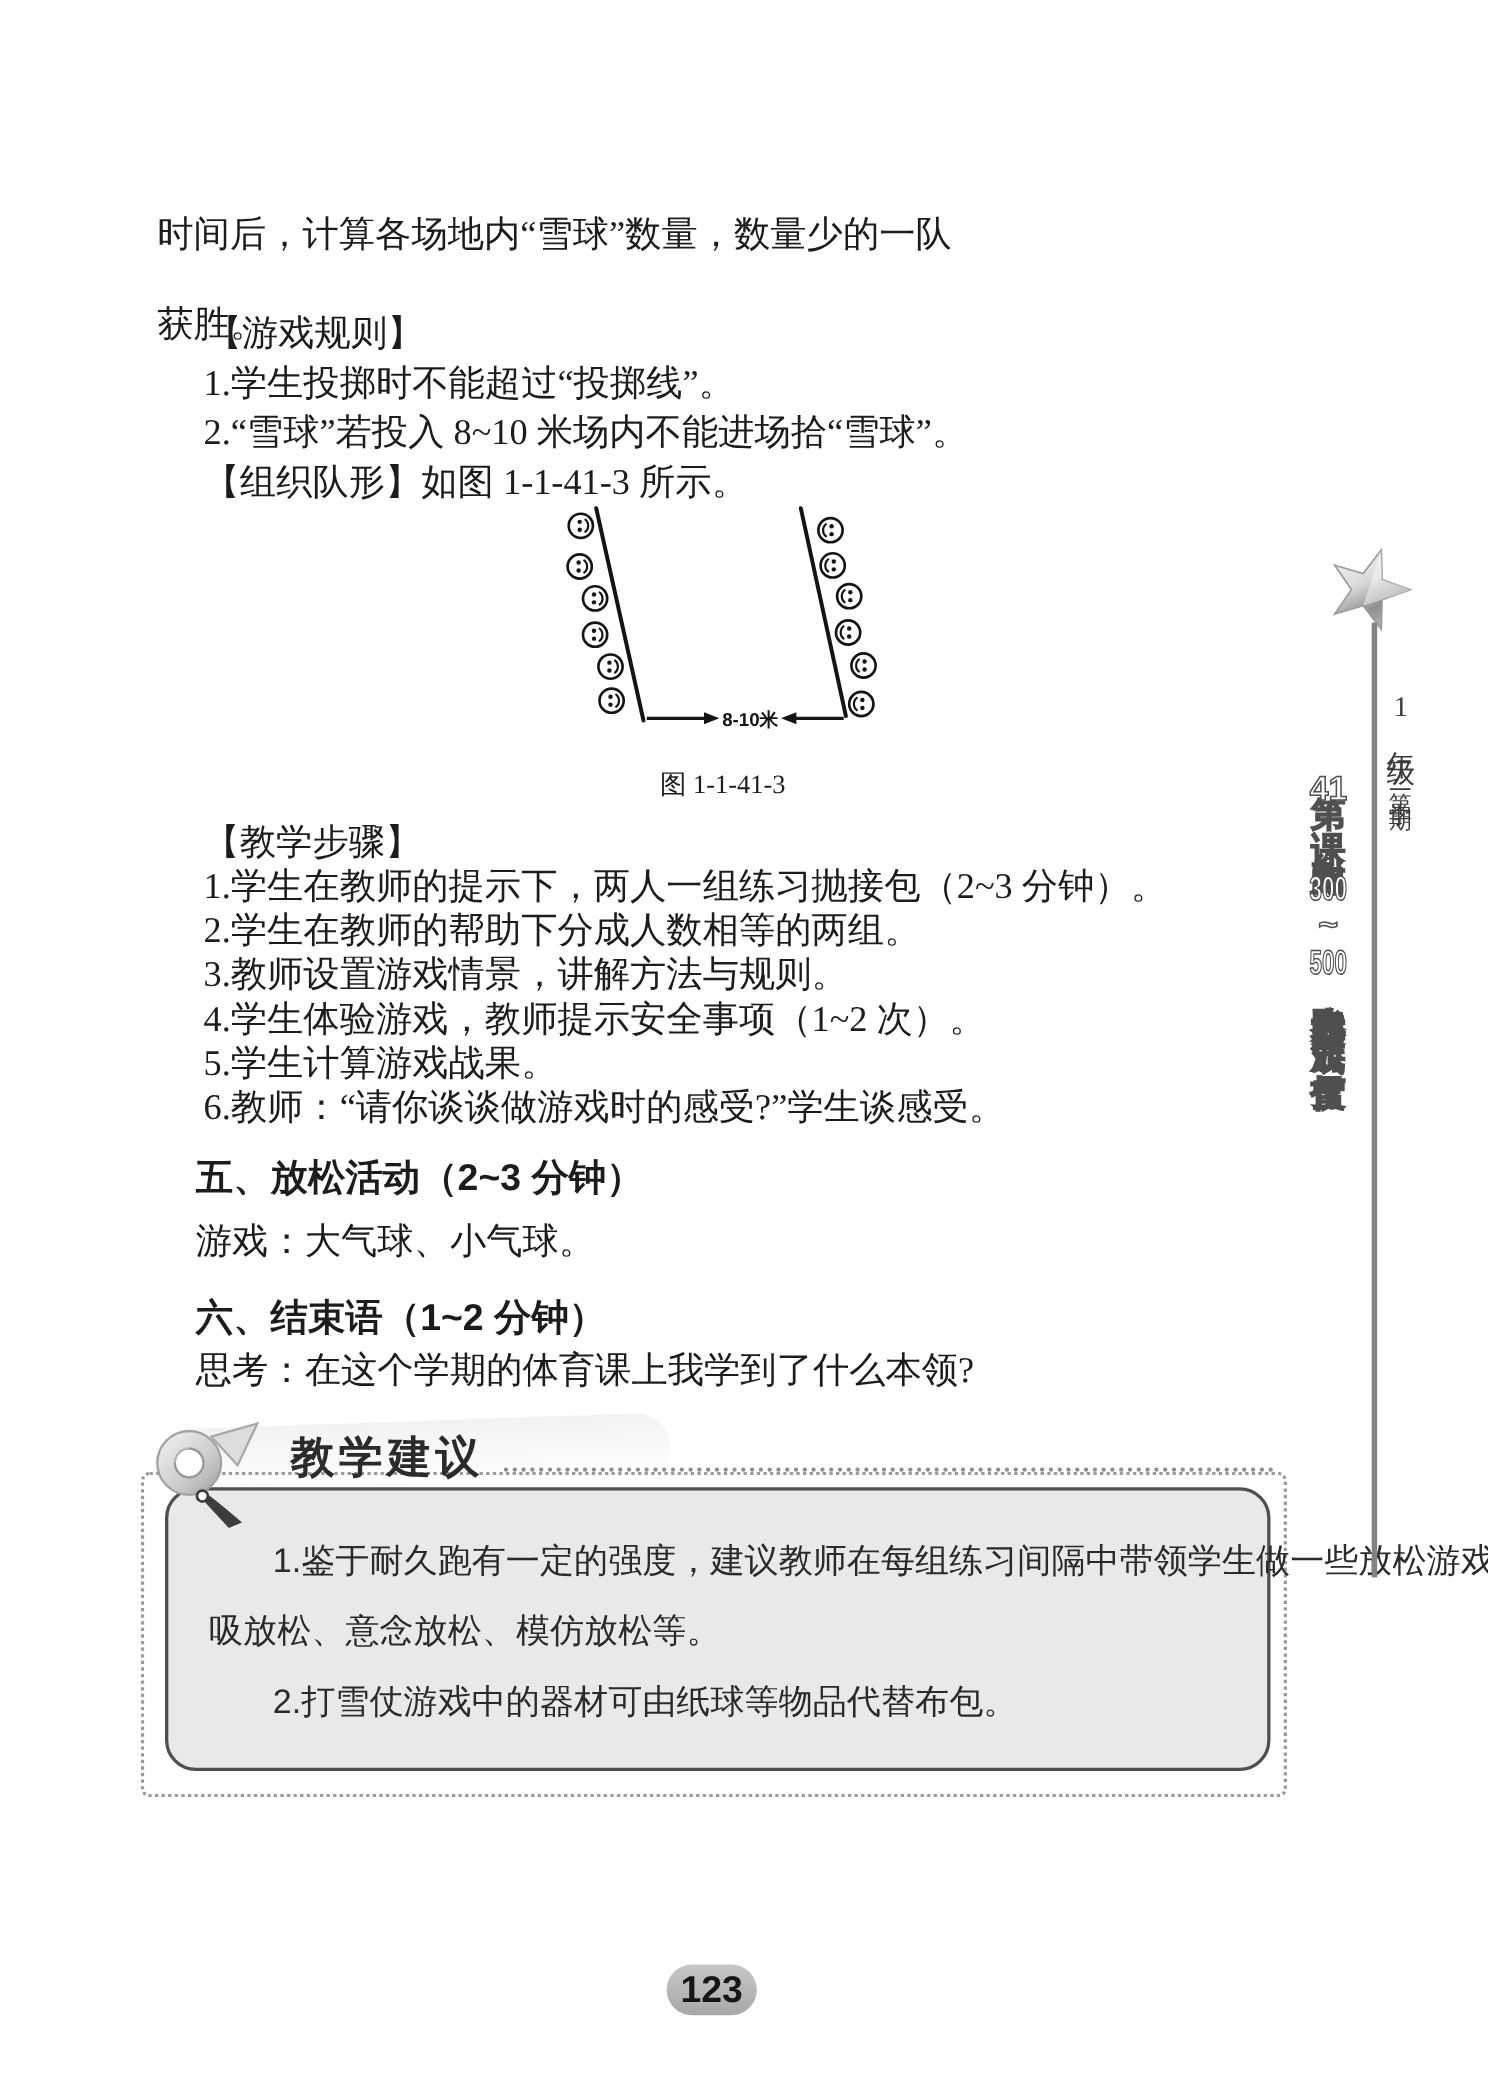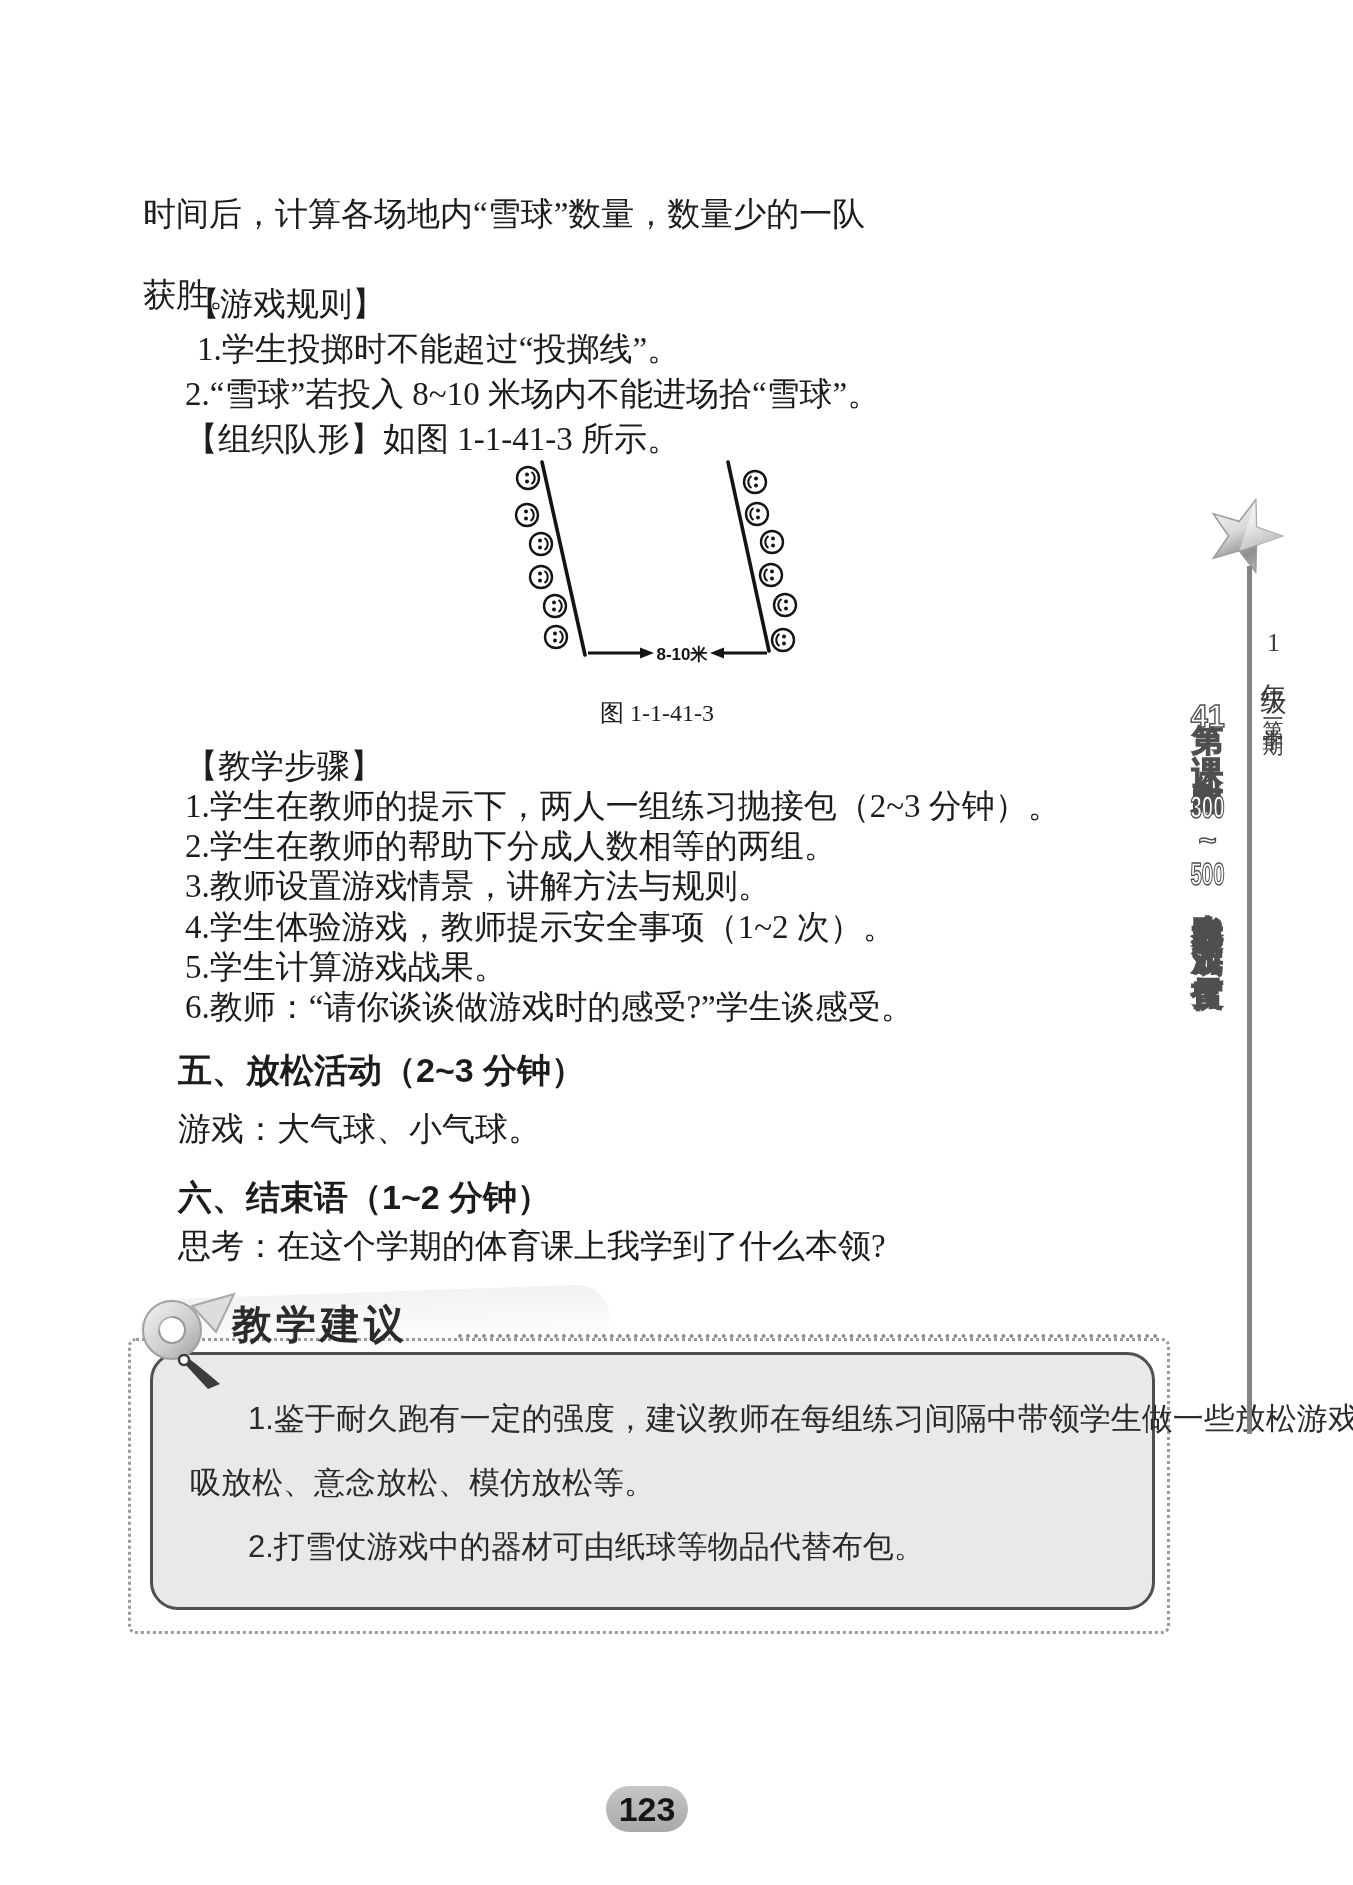--- a/index.html
+++ b/index.html
@@ -24,21 +24,21 @@
   .sugg-box{
     position:absolute;left:150px;top:1352px;width:1005px;height:258px;
     background:#e9e9e9;border:3px solid #4f4f4f;border-radius:28px;box-sizing:border-box;
   }
   .sugg-swoosh{
     position:absolute;left:140px;top:1292px;width:470px;height:64px;
     background:linear-gradient(180deg,#f2f2f2 0%,#ffffff 90%);
     border-radius:40px;transform:rotate(-2deg);
   }
   .sugg-title{
-    position:absolute;left:232px;top:1297px;font-size:40px;font-weight:bold;
+    position:absolute;left:264px;top:1297px;font-size:40px;font-weight:bold;
     font-family:"Liberation Sans","DejaVu Sans",sans-serif;color:#2b2b2b;letter-spacing:4px;text-align:right;
   }
   .sugg-dots{
     position:absolute;left:458px;top:1334px;width:700px;height:0;
     border-top:4px dotted #8f8f8f;
   }
 
   
   .side-rule{position:absolute;left:1247px;top:566px;width:5px;height:868px;background:#838383;}
   .grade-col{
@@ -67,21 +67,21 @@
     font-size:34px;font-weight:bold;color:#161616;
   }
 </style>
 </head>
 <body>
 
 <div class="abs body-text" style="left:143px;top:198px;">时间后，计算各场地内“雪球”数量，数量少的一队</div>
 <div class="abs body-text" style="left:143px;top:243px;margin-top:36px;">获胜。</div>
 
 <div class="abs body-text" style="left:187px;top:288px;">【游戏规则】</div>
-<div class="abs body-text" style="left:185px;top:333px;margin-left:12px;">1.学生投掷时不能超过“投掷线”。</div>
+<div class="abs body-text" style="left:185px;top:333px;">1.学生投掷时不能超过“投掷线”。</div>
 <div class="abs body-text" style="left:185px;top:378px;">2.“雪球”若投入 8~10 米场内不能进场拾“雪球”。</div>
 <div class="abs body-text" style="left:185px;top:423px;">【组织队形】如图 1-1-41-3 所示。</div>
 
 <svg id="formation-svg" width="340" height="240" viewBox="480 440 340 240">
   <defs>
     <g id="faceR">
       <circle cx="0" cy="0" r="11" fill="#ffffff" stroke="#141414" stroke-width="2.4"></circle>
       <circle cx="-1" cy="-3.6" r="2" fill="#141414"></circle>
       <circle cx="-1" cy="3.6" r="2" fill="#141414"></circle>
       <path d="M 3.5,-6 A 7.2 7.2 0 0 1 3.5,6" fill="none" stroke="#141414" stroke-width="2"></path>

